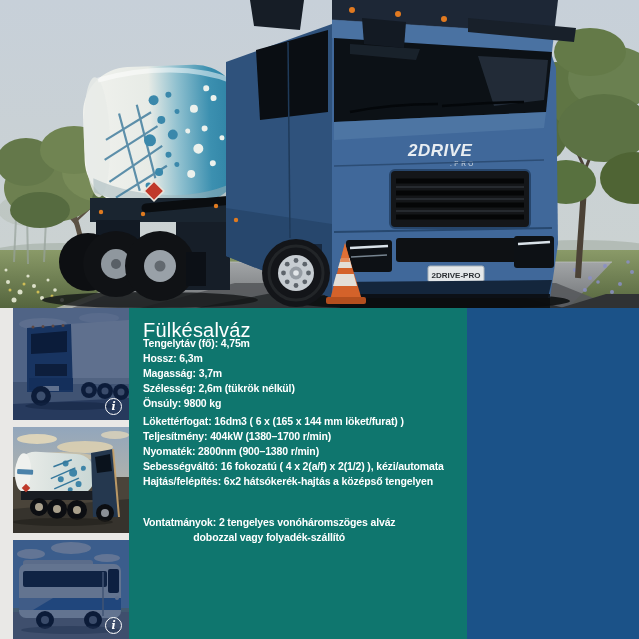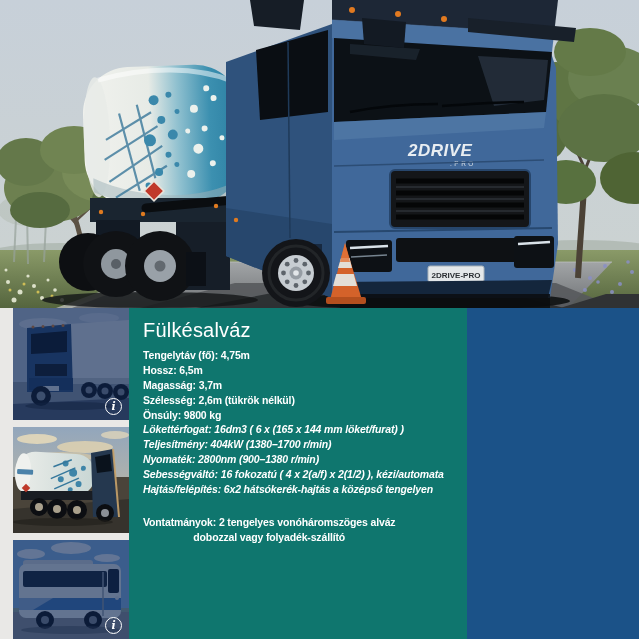--- a/index.html
+++ b/index.html
@@ -16,22 +16,22 @@
   .thumb .overlay{position:absolute;left:0;top:0;right:0;bottom:0;background:rgba(12,37,84,0.60);}
   .info-badge{position:absolute;right:7px;bottom:5px;width:17px;height:17px;border:1.6px solid #fff;
     border-radius:50%;color:#fff;font-family:"DejaVu Serif",serif;font-style:italic;font-weight:bold;
     font-size:11px;line-height:16px;text-align:center;box-sizing:border-box;}
   .panel{position:absolute;left:129px;top:0;width:338px;height:331px;background:#0f766e;overflow:hidden;}
   .panel-dark{position:absolute;left:467px;top:0;width:172px;height:331px;background:#1b5288;}
   .panel-title{position:absolute;left:14px;top:11px;color:#fff;font-size:20px;font-weight:400;
     letter-spacing:0.2px;white-space:nowrap;}
   .spec-block{position:absolute;left:14px;color:#fff;font-size:10.5px;font-weight:bold;
     letter-spacing:-0.15px;line-height:15px;white-space:nowrap;}
-  .spec-a{top:40px;}
-  .spec-b{top:114px;font-style:italic;}
+  .spec-a{top:28px;}
+  .spec-b{top:106px;}
   .spec-c{top:207px;text-align:center;}
 </style>
 </head>
 <body>
 
 <div class="screen">
 
   <div class="scene">
     <svg width="639" height="308" viewBox="0 0 639 308">
       <defs>
@@ -405,21 +405,21 @@
         <ellipse cx="58" cy="90" rx="50" ry="4" fill="#43484e" opacity="0.5"></ellipse>
       </svg>
       <div class="overlay"></div>
       <div class="info-badge">i</div>
     </div>
 
     <div class="panel">
       <div class="panel-title">Fülkésalváz</div>
       <div class="spec-block spec-a">
         <div>Tengelytáv (fő): 4,75m</div>
-        <div>Hossz: 6,5m</div>
+        <div>Hossz: 6,3m</div>
         <div>Magasság: 3,7m</div>
         <div>Szélesség: 2,6m (tükrök nélkül)</div>
         <div>Önsúly: 9800 kg</div>
       </div>
       <div class="spec-block spec-b">
         <div>Lökettérfogat: 16dm3 ( 6 x (165 x 144 mm löket/furat) )</div>
         <div>Teljesítmény: 404kW (1380–1700 r/min)</div>
         <div>Nyomaték: 2800nm (900–1380 r/min)</div>
         <div>Sebességváltó: 16 fokozatú ( 4 x 2(a/f) x 2(1/2) ), kézi/automata</div>
         <div>Hajtás/felépítés: 6x2 hátsókerék-hajtás a középső tengelyen</div>

